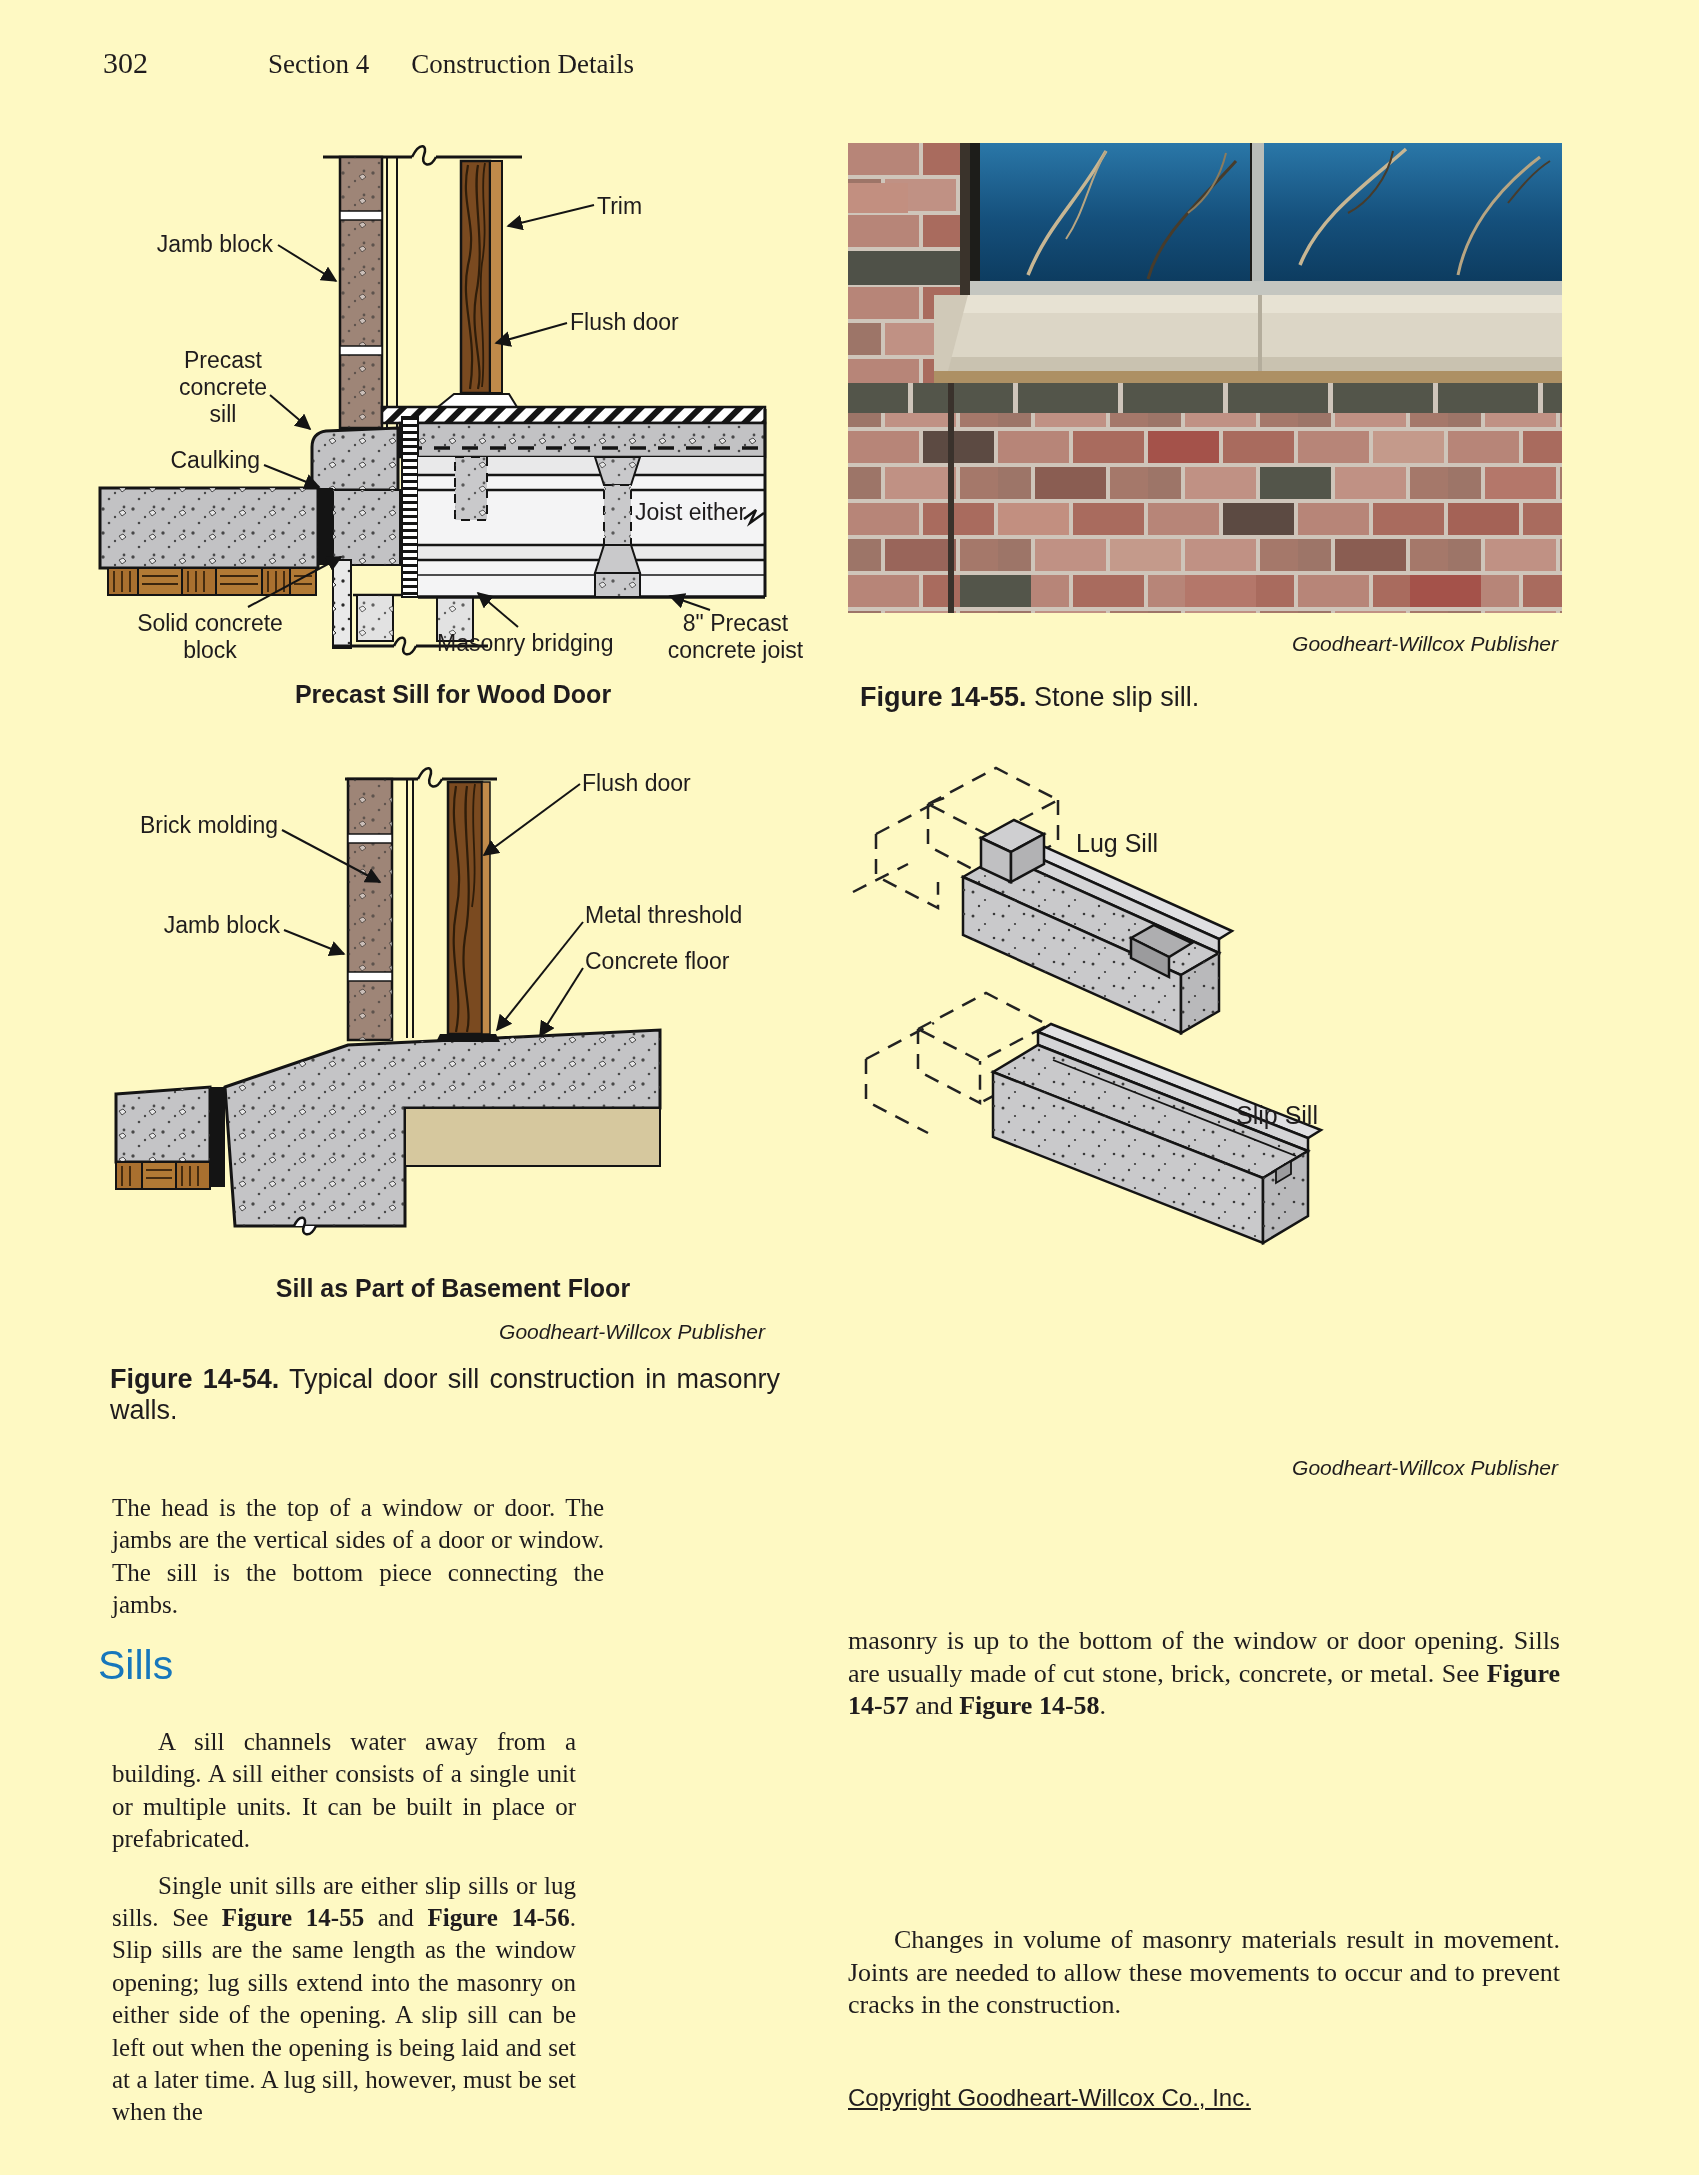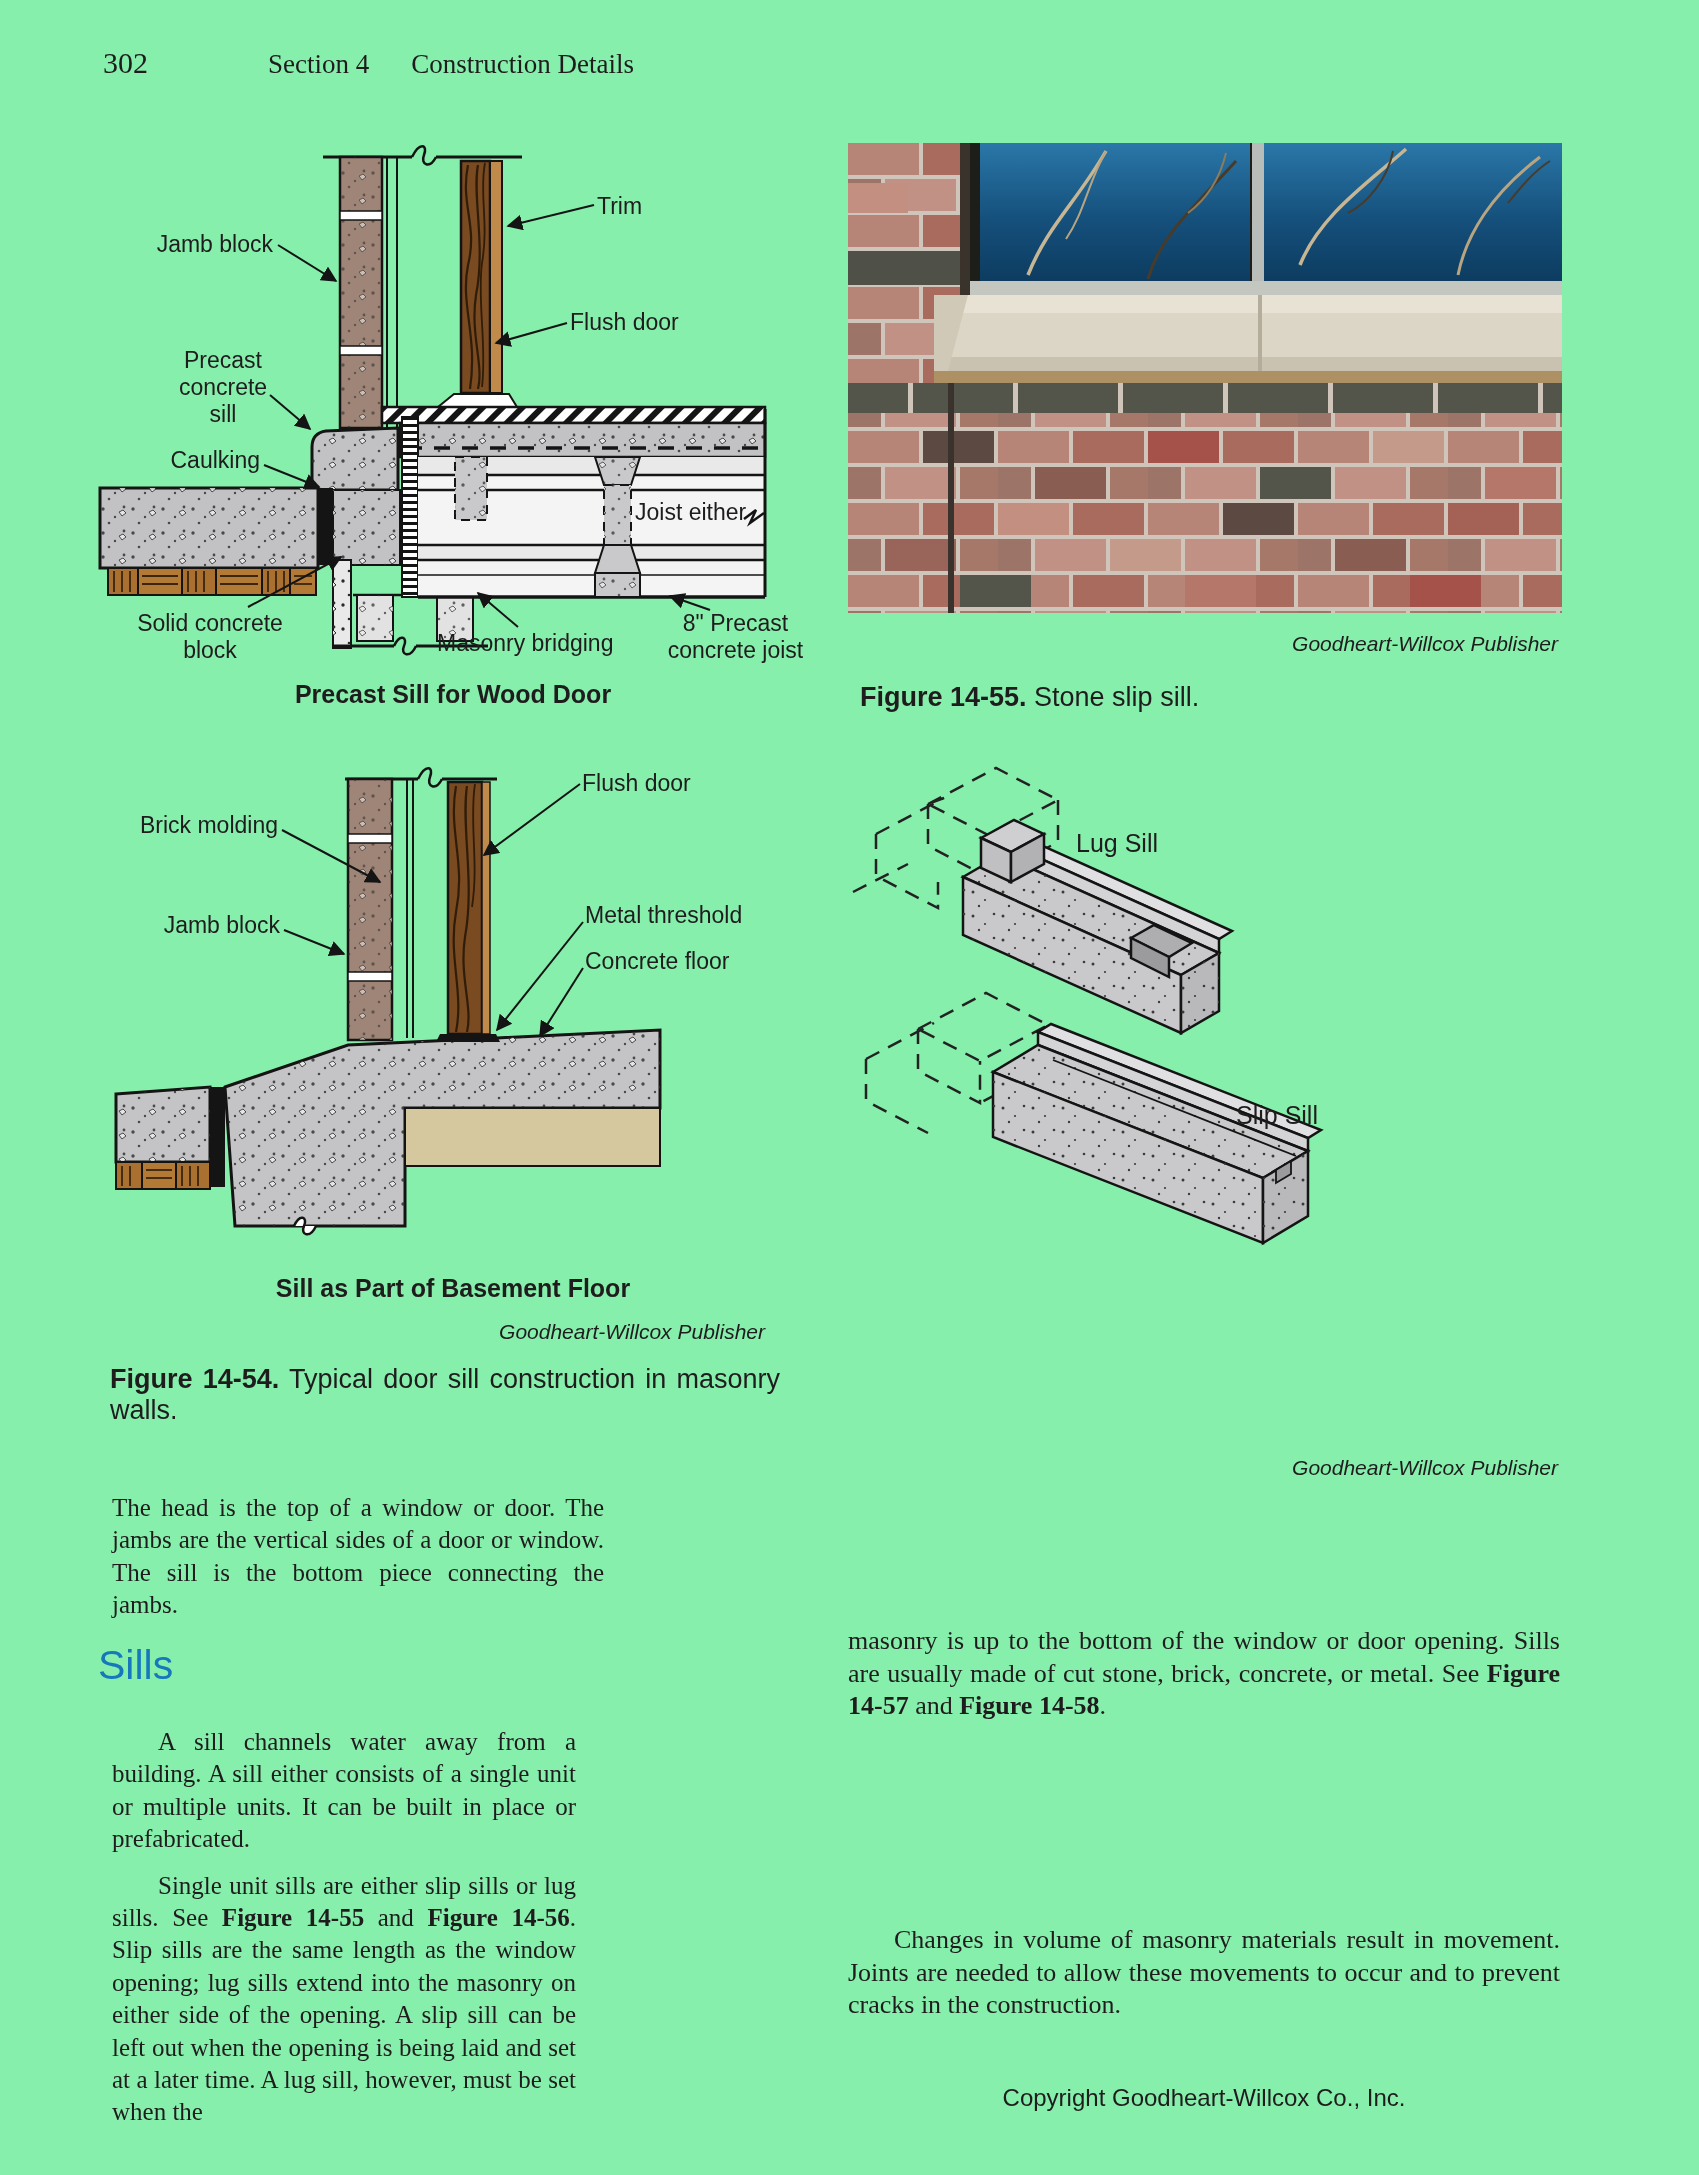--- a/index.html
+++ b/index.html
@@ -1,16 +1,16 @@
 <!DOCTYPE html>
 <html><head>
 <meta charset="utf-8">
 <style>
   html,body{margin:0;padding:0;background:#ffffff;}
-  #page{position:relative;width:1699px;height:2175px;background:#86efac;overflow:hidden;
+  #page{position:relative;width:1699px;height:2175px;background:#fef9c3;overflow:hidden;
         font-family:"Liberation Serif","DejaVu Serif",serif;color:#1f1c1d;}
   .abs{position:absolute;}
   
   #hdr{position:absolute;left:103px;top:46px;font-size:27px;}
   #hdr .num{font-size:30px;}
   #hdr .sec{margin-left:120px;}
   #hdr .ttl{margin-left:42px;}
   
   .body{font-size:25px;line-height:32.4px;text-align:justify;margin:14px;}
   .rbody{font-size:26px;line-height:32.5px;text-align:justify;margin:0;}
@@ -21,22 +21,22 @@
   .h-blue{font-family:"Liberation Sans","DejaVu Sans",sans-serif;font-size:41px;color:#1777bc;margin:0;font-weight:normal;}
   .h-red{font-family:"Liberation Sans","DejaVu Sans",sans-serif;font-size:44px;line-height:59px;color:#ec1c24;margin:0;font-weight:normal;}
   
   .fig{position:absolute;}
   .fig svg{position:absolute;left:0;top:0;}
   .dlabel{position:absolute;font-family:"Liberation Sans","DejaVu Sans",sans-serif;font-size:23px;line-height:27px;
           white-space:pre-line;color:#1f1c1d;}
   .r{text-align:right;} .c{text-align:center;}
   .dtitle{position:absolute;left:0;right:0;text-align:center;font-family:"Liberation Sans","DejaVu Sans",sans-serif;
           font-size:25px;font-weight:bold;}
-  #footer{position:absolute;left:848px;top:2084px;width:712px;text-align:center;
-          font-family:"Liberation Sans","DejaVu Sans",sans-serif;font-size:24px;}
+  #footer{position:absolute;left:848px;top:2084px;width:712px;text-align:left;
+          font-family:"Liberation Sans","DejaVu Sans",sans-serif;font-size:24px;text-decoration:underline;}
 </style>
 </head>
 <body>
 
 <div id="page">
 
   <div id="hdr">
     <span class="num">302</span><span class="sec">Section 4</span><span class="ttl">Construction Details</span>
   </div>
 

